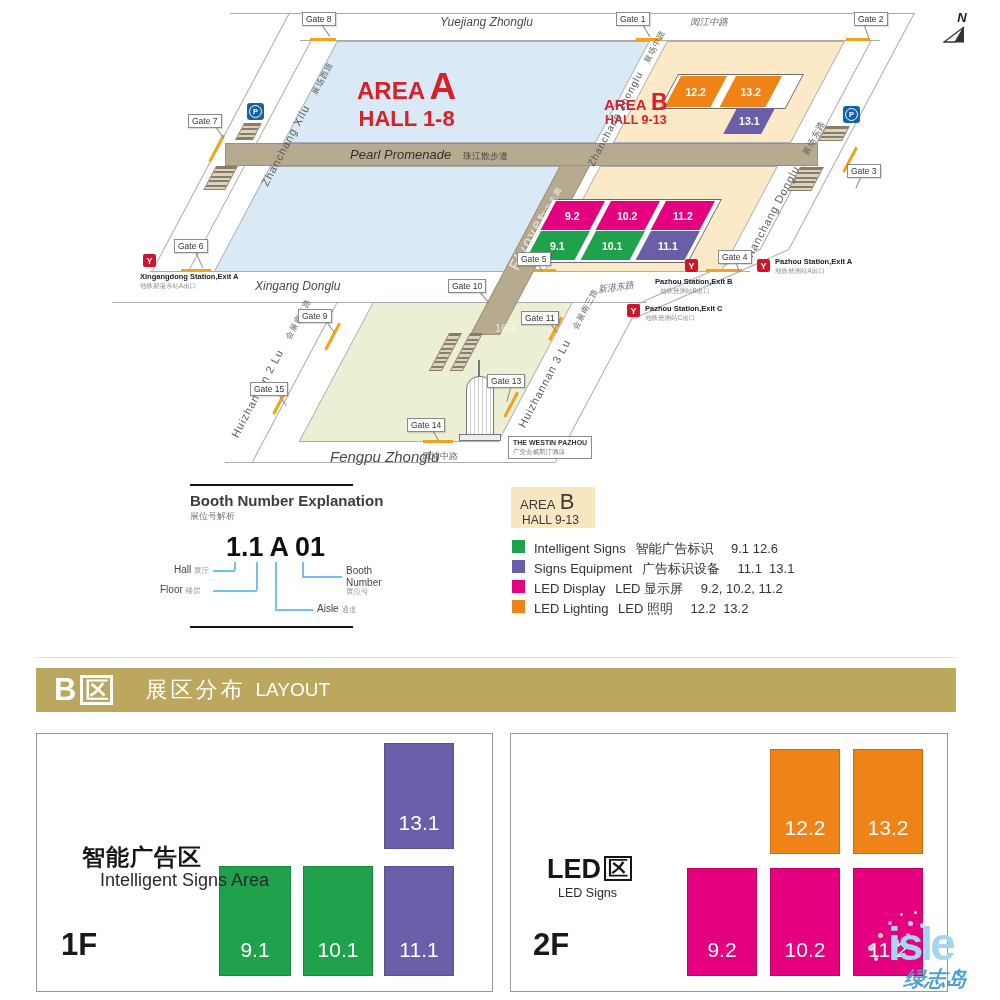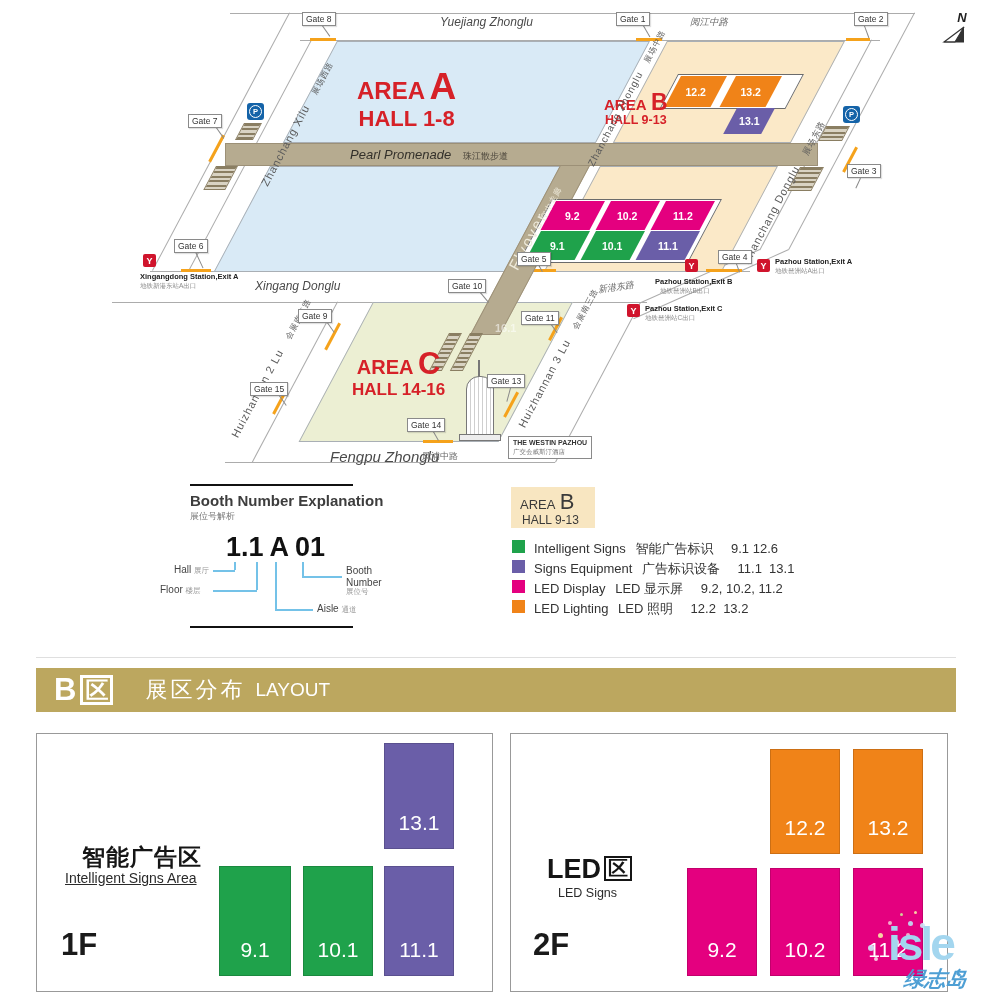--- a/index.html
+++ b/index.html
@@ -121,25 +121,20 @@
 
     <div class="area-ttl" style="left:357px;top:68px;text-align:center;">
       <div><span style="font-size:24px;">AREA</span>
            <span style="font-size:37px;">A</span></div>
       <div style="font-size:22px;">HALL 1-8</div>
     </div>
     <div class="area-ttl" style="left:604px;top:90px;text-align:center;">
       <div><span style="font-size:15px;">AREA</span>
            <span style="font-size:23px;">B</span></div>
       <div style="font-size:12.5px;">HALL 9-13</div>
-    </div>
-    <div class="area-ttl" style="left:352px;top:348px;text-align:center;">
-      <div><span style="font-size:20px;">AREA</span>
-           <span style="font-size:31px;">C</span></div>
-      <div style="font-size:17px;">HALL 14-16</div>
     </div>
 
     <div class="road-it" style="left:440px;top:15px;font-size:12px;">Yuejiang Zhonglu</div>
     <div class="road-it" style="left:690px;top:16px;font-size:9.5px;color:#6A6A6A;">阅江中路</div>
     <div class="road-it" style="left:350px;top:147px;font-size:13px;color:#33302A;z-index:20;">Pearl Promenade</div>
     <div class="abs" style="left:463px;top:150px;font-size:9px;color:#4A443A;z-index:20;">珠江散步道</div>
     <div class="road-it" style="left:255px;top:279px;font-size:12px;">Xingang Donglu</div>
     <div class="road-it" style="left:598px;top:281px;font-size:9px;color:#666;transform:rotate(-8deg);">新港东路</div>
     <div class="road-it" style="left:330px;top:448px;font-size:15px;">Fengpu Zhonglu</div>
     <div class="abs" style="left:422px;top:450px;font-size:9px;color:#666;z-index:20;">凤浦中路</div>
@@ -347,21 +342,21 @@
     <div class="pblk c-green" style="left:182px;top:132px;width:72px;height:110px;">
       <span>9.1</span>
       </div>
     <div class="pblk c-green" style="left:266px;top:132px;width:70px;height:110px;">
       <span>10.1</span>
       </div>
     <div class="pblk c-purple" style="left:347px;top:132px;width:70px;height:110px;">
       <span>11.1</span>
       </div>
     <div class="abs" style="left:45px;top:108px;font-size:23px;font-weight:bold;color:#151515;letter-spacing:1px;">智能广告区</div>
-    <div class="abs" style="left:28px;top:136px;font-size:14px;color:#2A2A2A;text-decoration:underline;">Intelligent Signs Area</div>
+    <div class="abs" style="left:63px;top:136px;font-size:18px;color:#2A2A2A;">Intelligent Signs Area</div>
     <div class="abs" style="left:24px;top:193px;font-size:31px;font-weight:600;color:#1A1A1A;">1F</div>
   </div>
 
   <div class="panel" style="left:510px;top:733px;width:438px;height:259px;">
     <div class="pblk c-orange" style="left:259px;top:15px;width:70px;height:105px;">
       <span>12.2</span>
       </div>
     <div class="pblk c-orange" style="left:342px;top:15px;width:70px;height:105px;">
       <span>13.2</span>
       </div>

